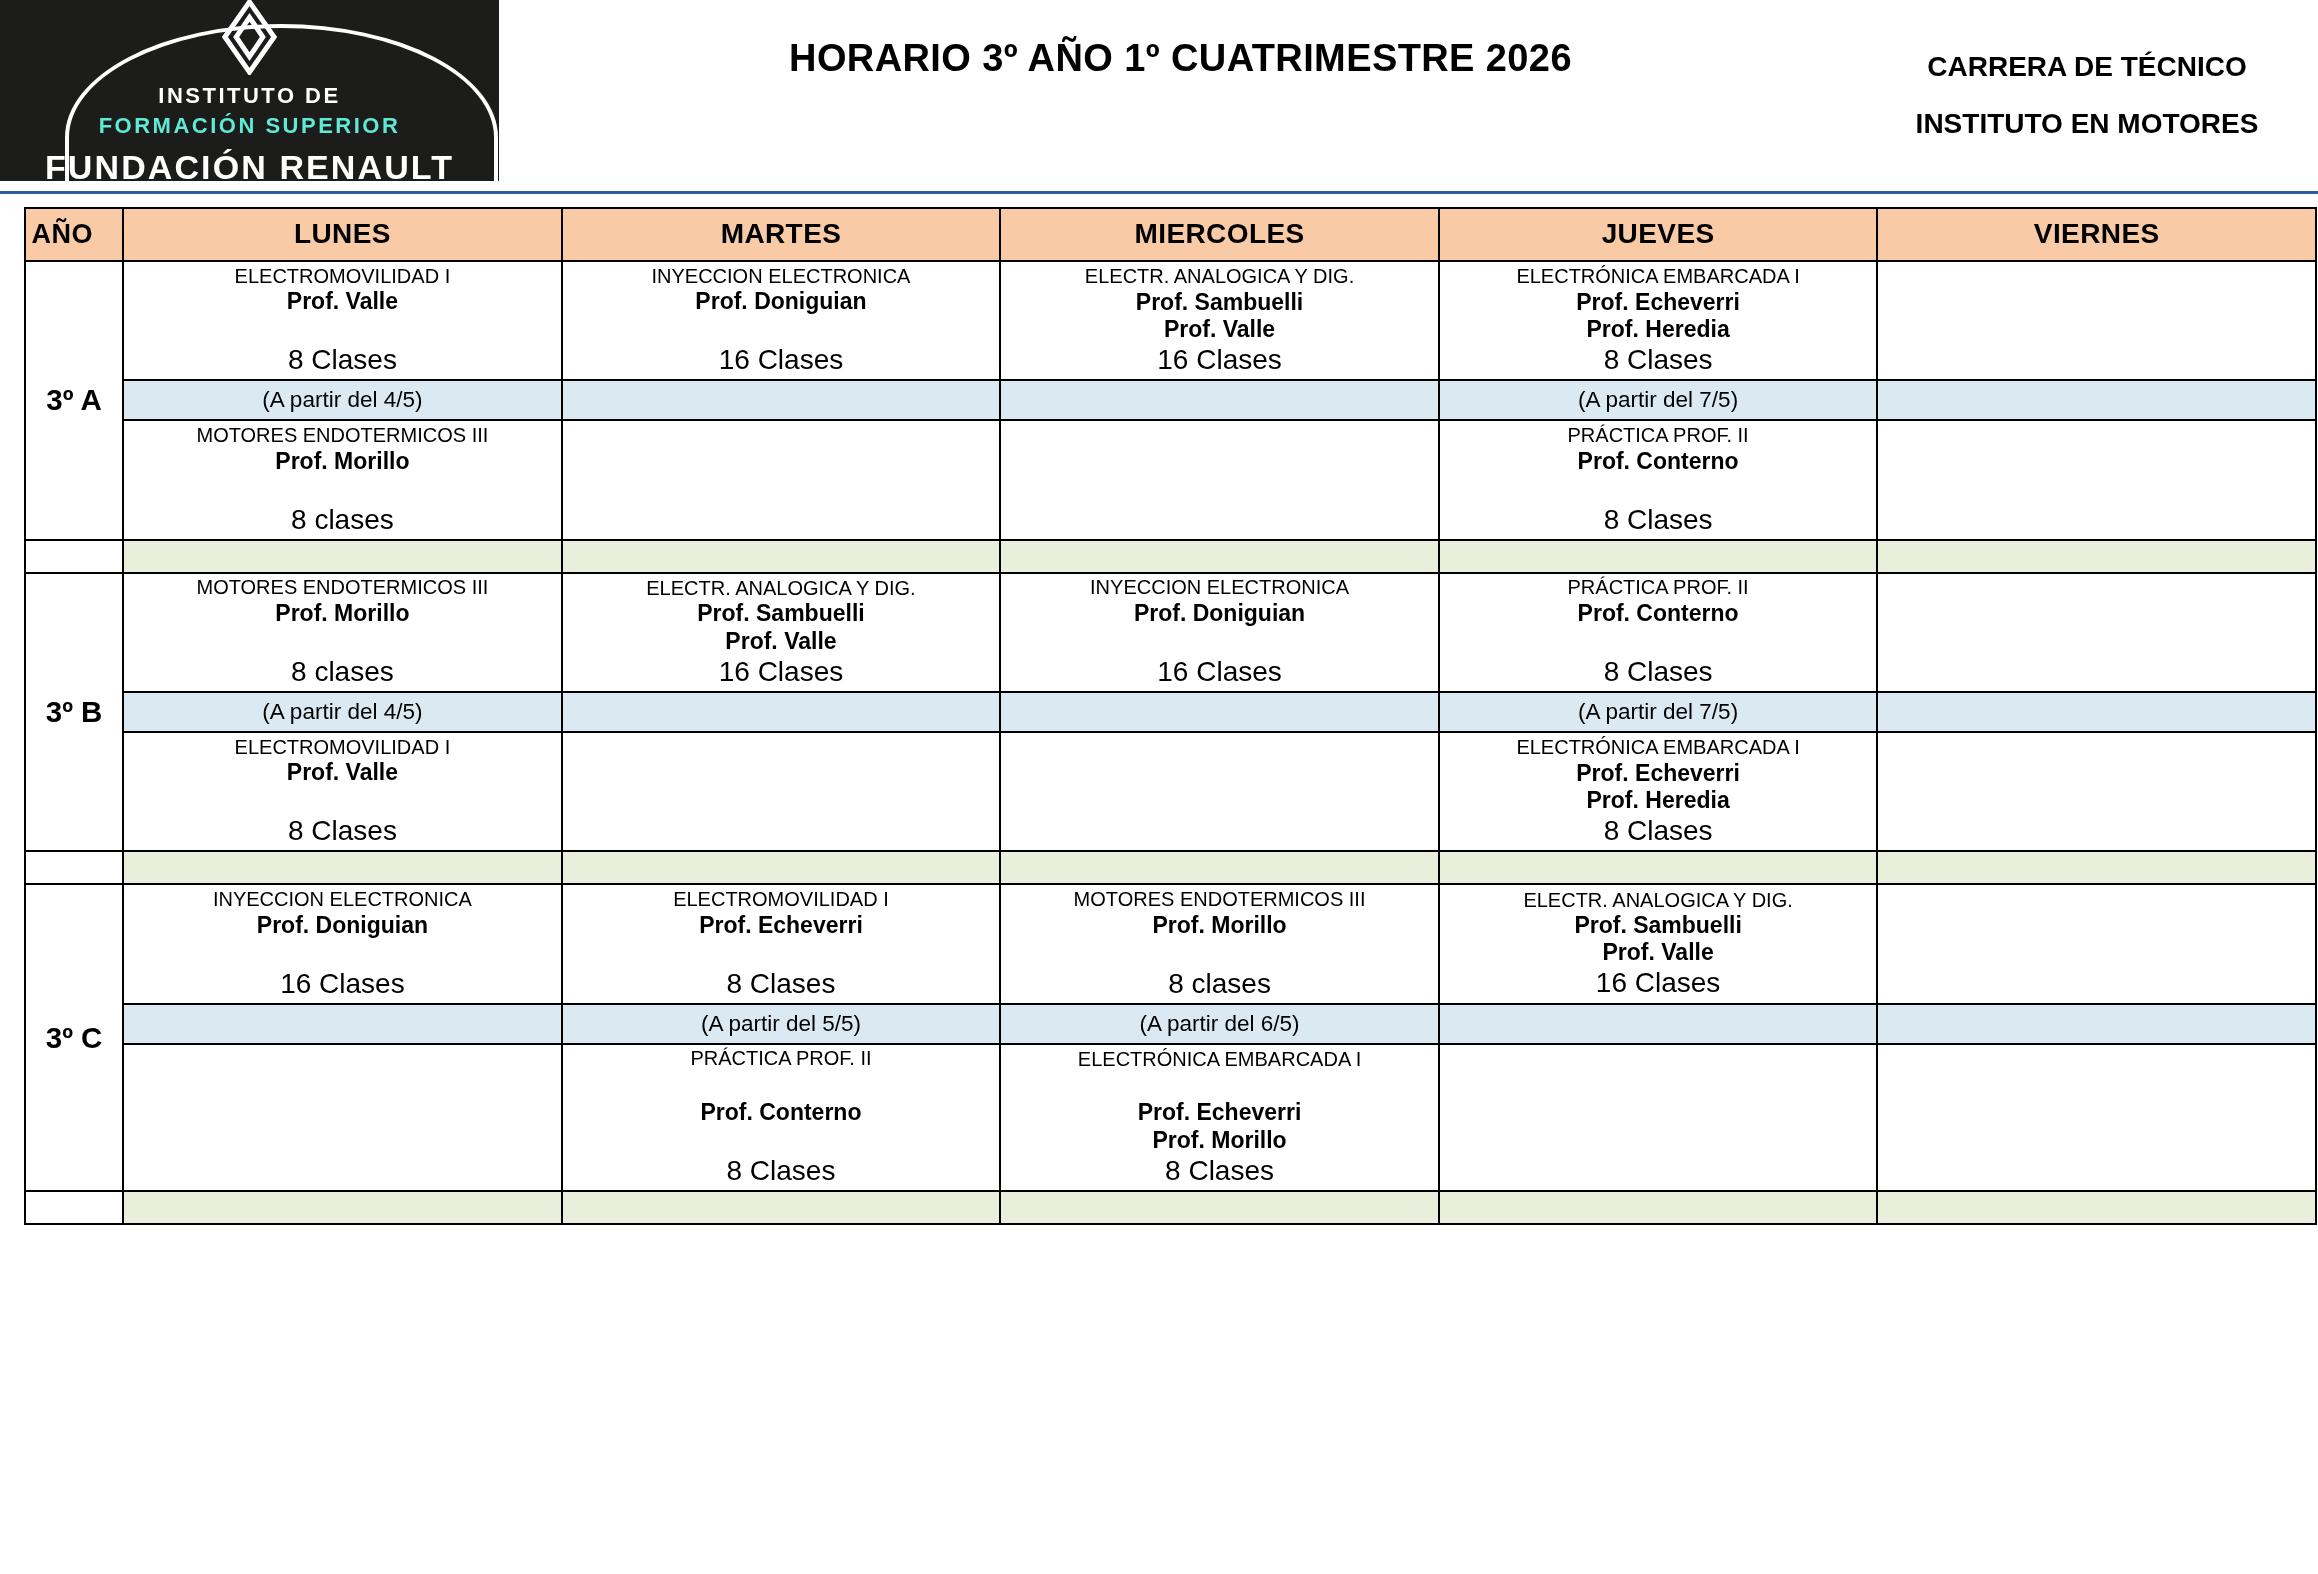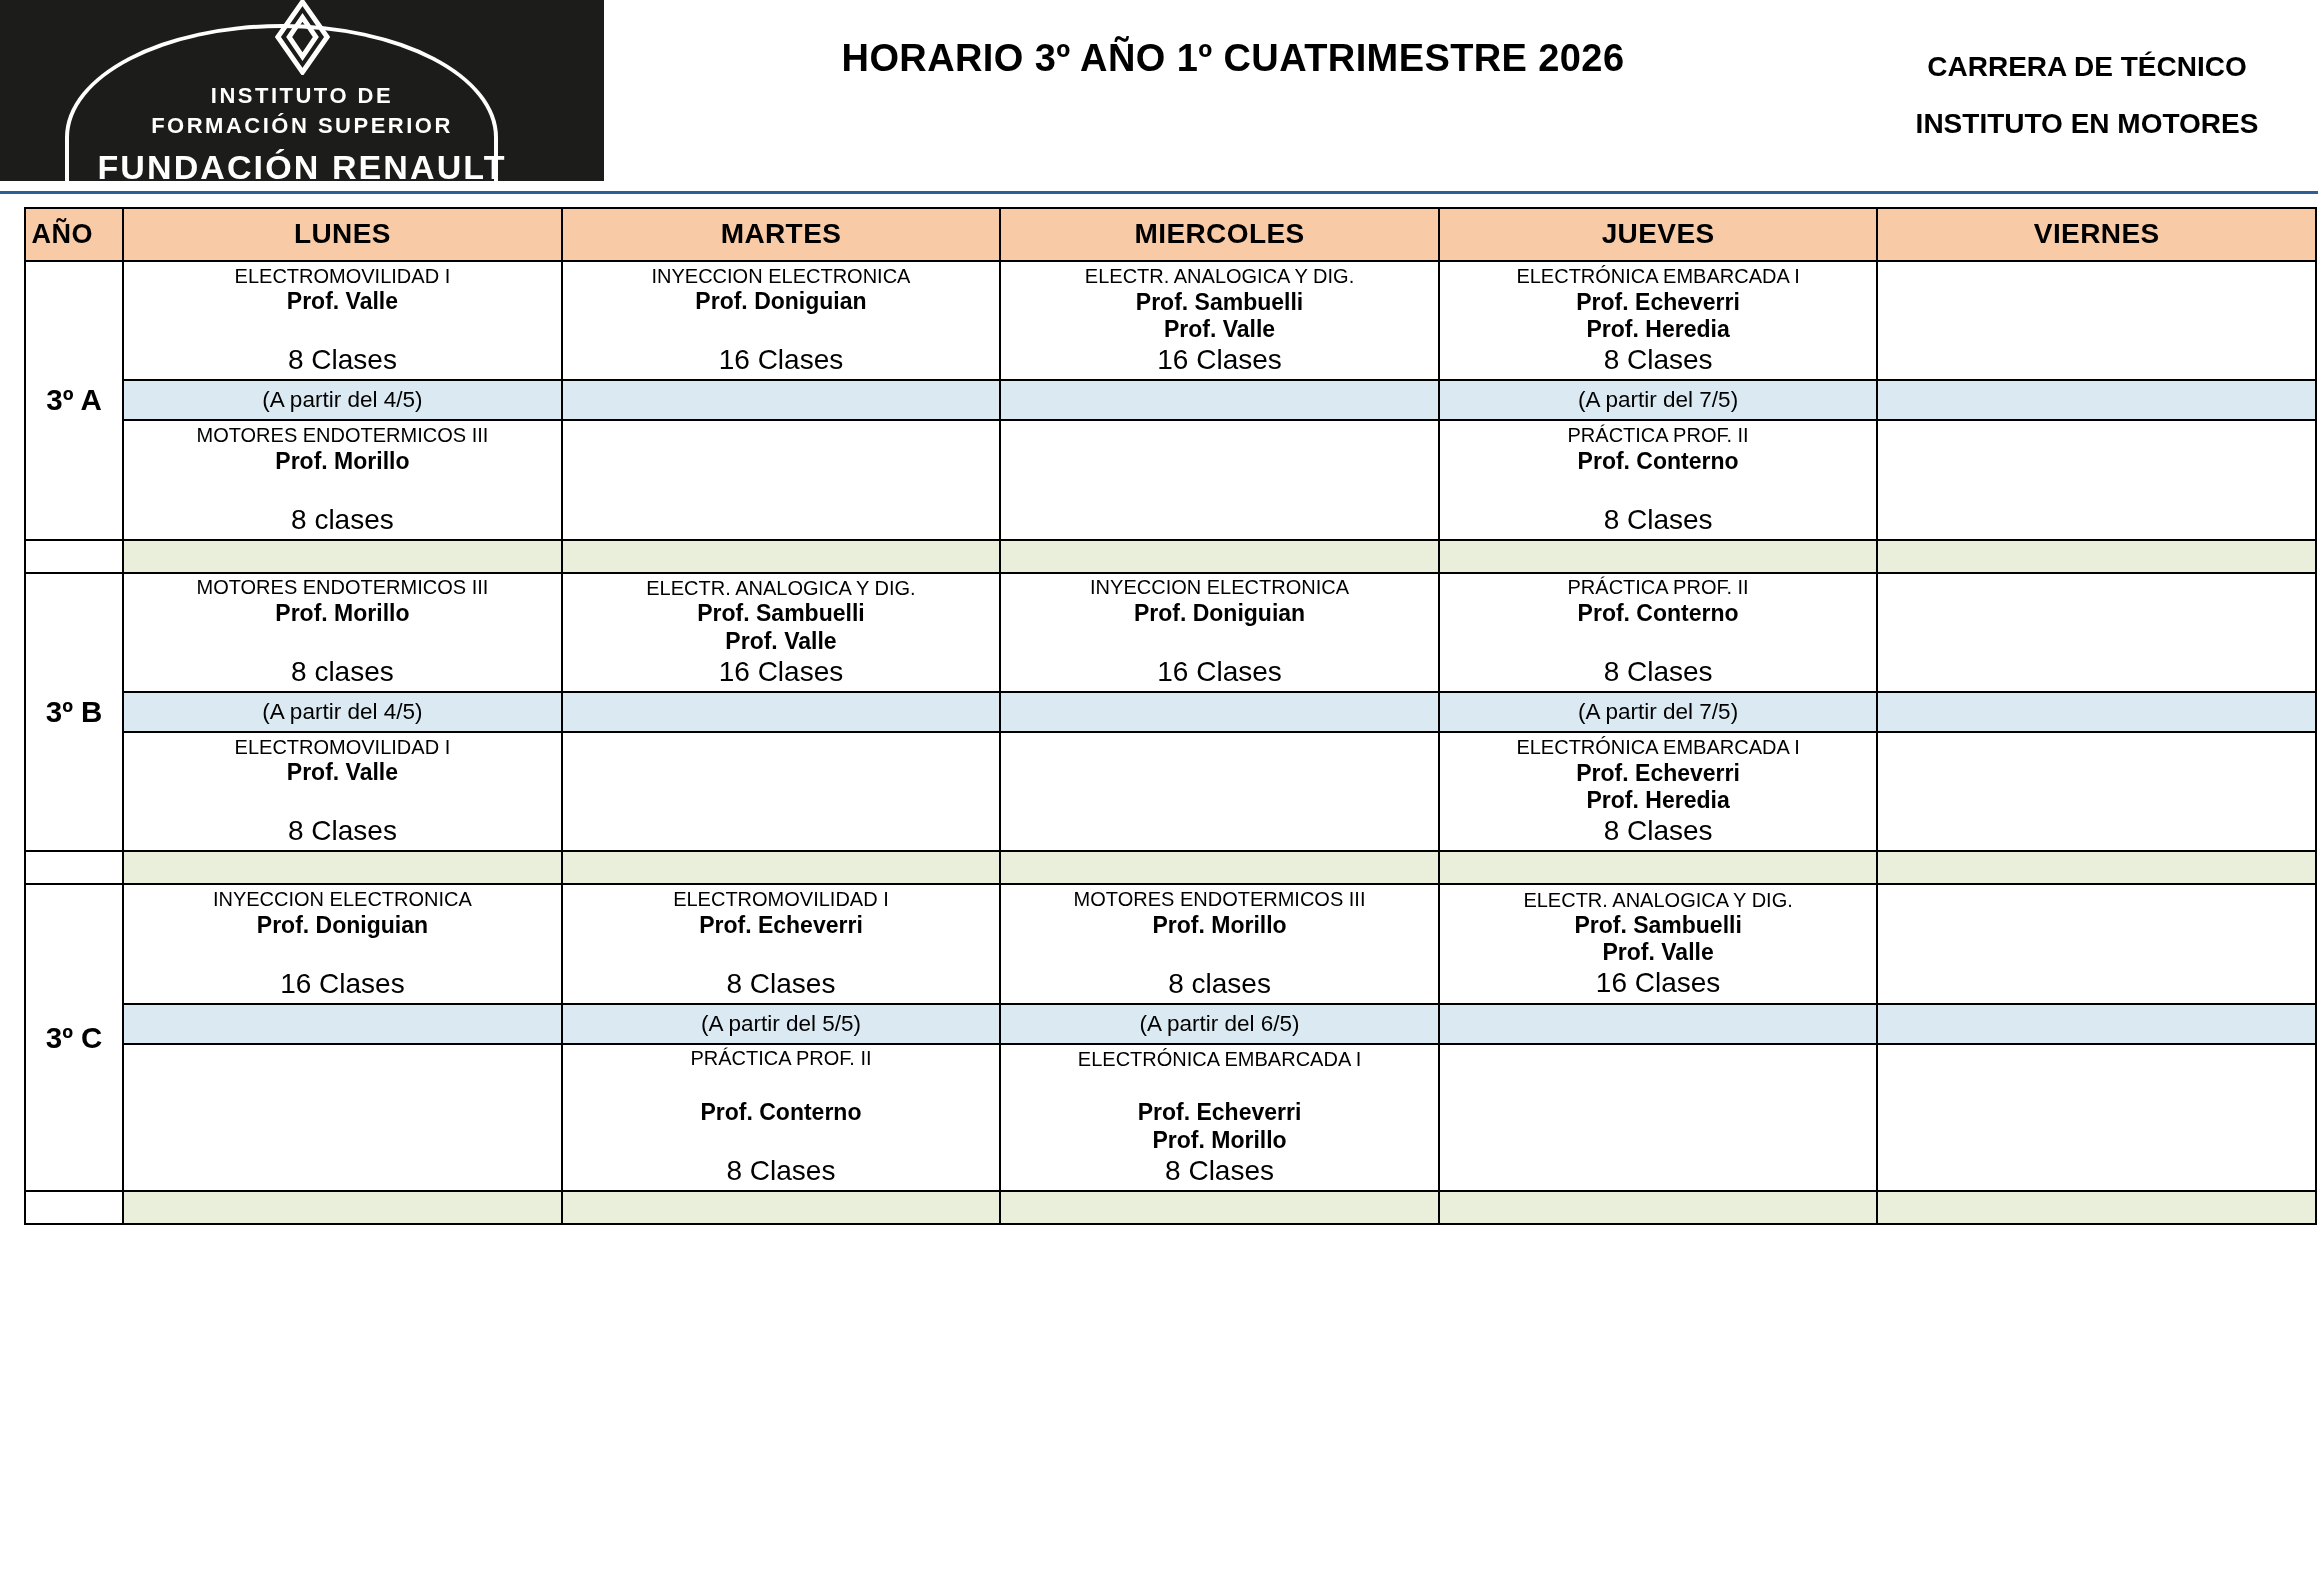--- a/index.html
+++ b/index.html
@@ -16,21 +16,21 @@
   }
 
   
   .header {
     position: relative;
     height: 188px;
     display: flex;
     align-items: flex-start;
   }
   .logo-box {
-    width: 604px;
+    width: 499px;
     height: 181px;
     background: #1c1c1a;
     position: relative;
     flex: 0 0 auto;
   }
   .logo-inner {
     position: absolute;
     left: 0;
     top: 0;
     width: 100%;
@@ -61,21 +61,21 @@
   .diamond svg { display: block; }
   .logo-text1 {
     color: #ffffff;
     font-size: 22px;
     letter-spacing: 2.5px;
     font-weight: bold;
     margin-top: 8.4px;
     z-index: 2;
   }
   .logo-text2 {
-    color: #ffffff;
+    color: #5eead4;
     font-size: 22px;
     letter-spacing: 2.5px;
     font-weight: bold;
     margin-top: 4.2px;
     z-index: 2;
   }
   .logo-text3 {
     color: #ffffff;
     font-size: 34px;
     letter-spacing: 2.1px;

